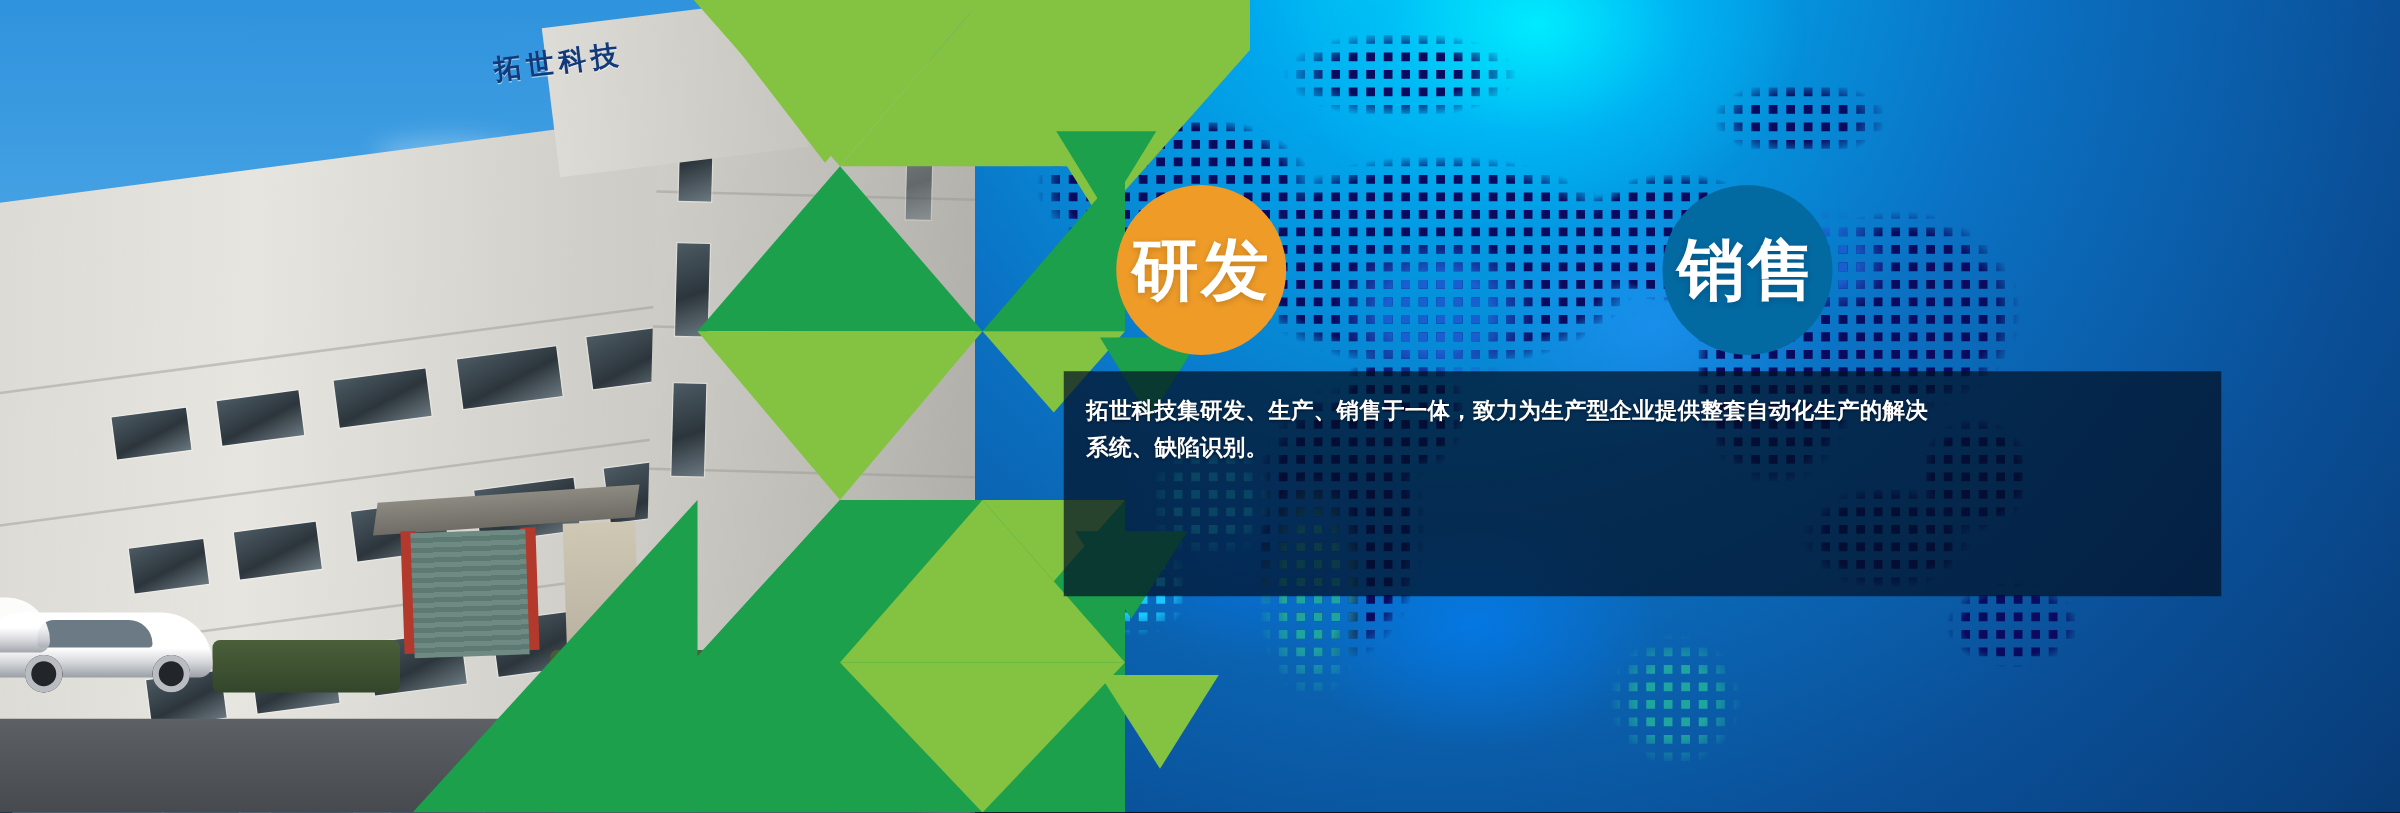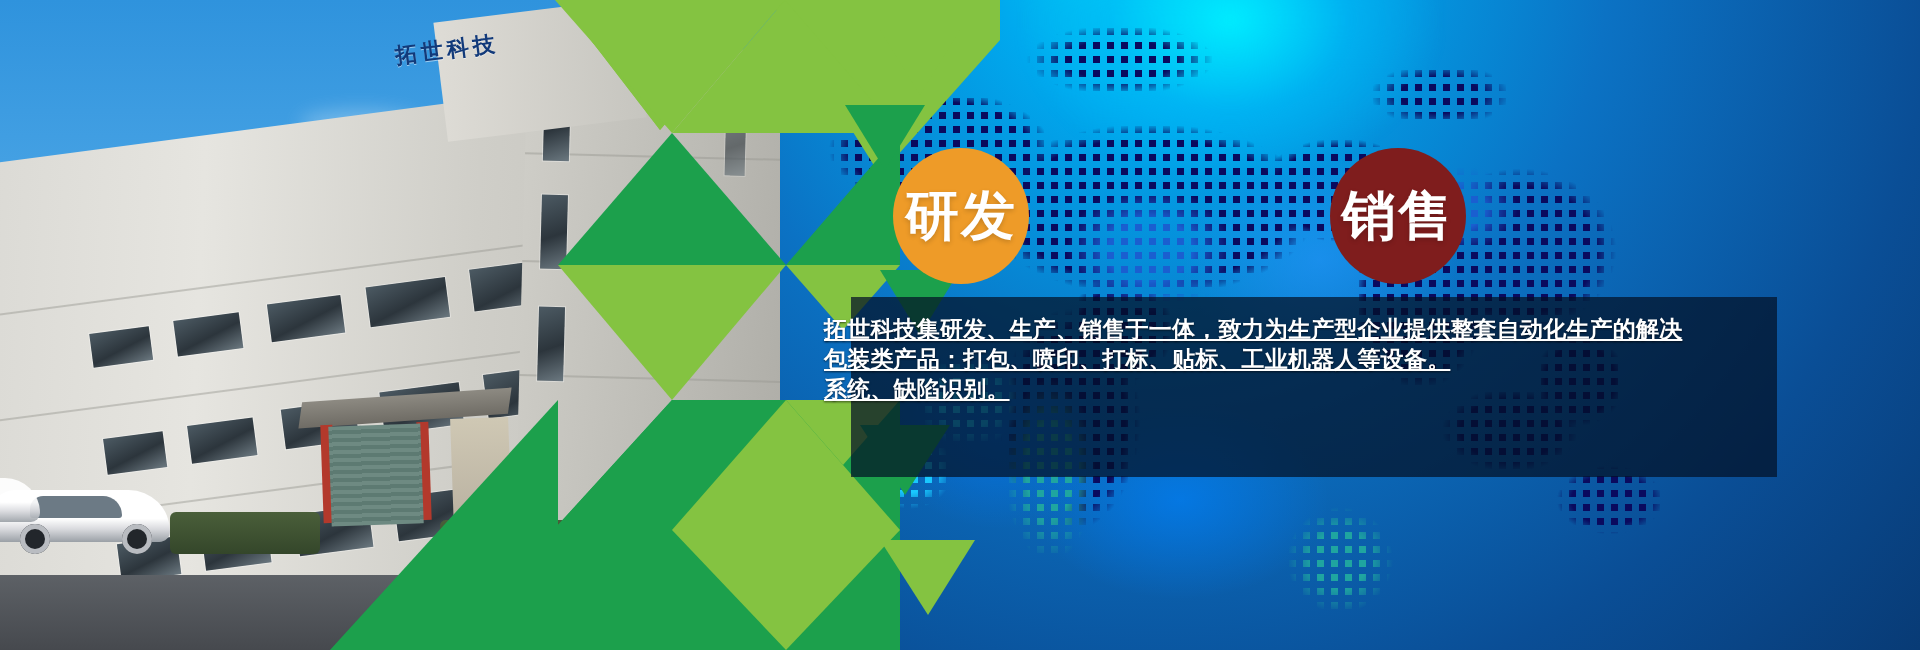--- a/index.html
+++ b/index.html
@@ -170,40 +170,39 @@
   .wheel{position:absolute;background:#22262b;border-radius:50%;box-shadow:inset 0 0 0 5px #b9bcc1;}
 
   
   .greens{position:absolute;left:0;top:0;width:1000px;height:650px;pointer-events:none;}
 
   
   .circle{
     position:absolute;border-radius:50%;
     display:flex;align-items:center;justify-content:center;
     color:#fff;font-weight:700;letter-spacing:2px;
-    font-family:Liberation Serif, serif;
+    font-family:Liberation Sans, sans-serif;
     font-size:54px;line-height:1;
     text-shadow:0 2px 5px rgba(0,0,0,.18);
   }
   #c-rd{left:893px;top:148px;width:136px;height:136px;}
   #c-prod{left:1111px;top:148px;width:136px;height:136px;}
   #c-sales{left:1330px;top:148px;width:136px;height:136px;}
 
   
   .panel{
     position:absolute;left:851px;top:297px;width:926px;height:180px;
     background:rgba(3,16,38,.72);
   }
   .panel-text{
-    position:absolute;left:824px;top:314px;width:890px;
-    color:#ffffff;font-size:23px;line-height:30px;font-weight:700;
+    position:absolute;left:869px;top:314px;width:890px;
+    color:#ffffff;font-size:18px;line-height:30px;font-weight:700;
     font-family:"DejaVu Sans","Liberation Sans",sans-serif;
     letter-spacing:.2px;
     text-shadow:0 1px 2px rgba(0,0,0,.6);
-    text-decoration:underline;
   }
   .panel-text p{margin:0;}
 </style>
 </head>
 <body>
 
 <div id="banner">
 
   <div class="bg-blue"></div>
   <div class="bg-glow-tl"></div>
@@ -312,24 +311,23 @@
     <polygon points="880,30 960,30 920,95" fill="#84c341"></polygon>
     <polygon points="845,105 925,105 885,170" fill="#1ca04c"></polygon>
     <polygon points="880,270 960,270 920,335" fill="#1ca04c"></polygon>
     <polygon points="860,425 950,425 905,495" fill="#1ca04c"></polygon>
     <polygon points="880,540 975,540 928,615" fill="#84c341"></polygon>
   </svg>
 
   <div class="circle" id="c-rd" style="background:#ee9b28;">
     <span>研发</span>
   </div>
-  <div class="circle" id="c-sales" style="background:#7f1d1d;">
+  <div class="circle" id="c-sales" style="background:#0369a1;">
     <span>销售</span>
   </div>
 
   <div class="panel"></div>
   <div class="panel-text">
     <p>拓世科技集研发、生产、销售于一体，致力为生产型企业提供整套自动化生产的解决</p>
-    <p>包装类产品：打包、喷印、打标、贴标、工业机器人等设备。</p>
     <p>系统、缺陷识别。</p>
   </div>
 
 </div>
 
 </body></html>

